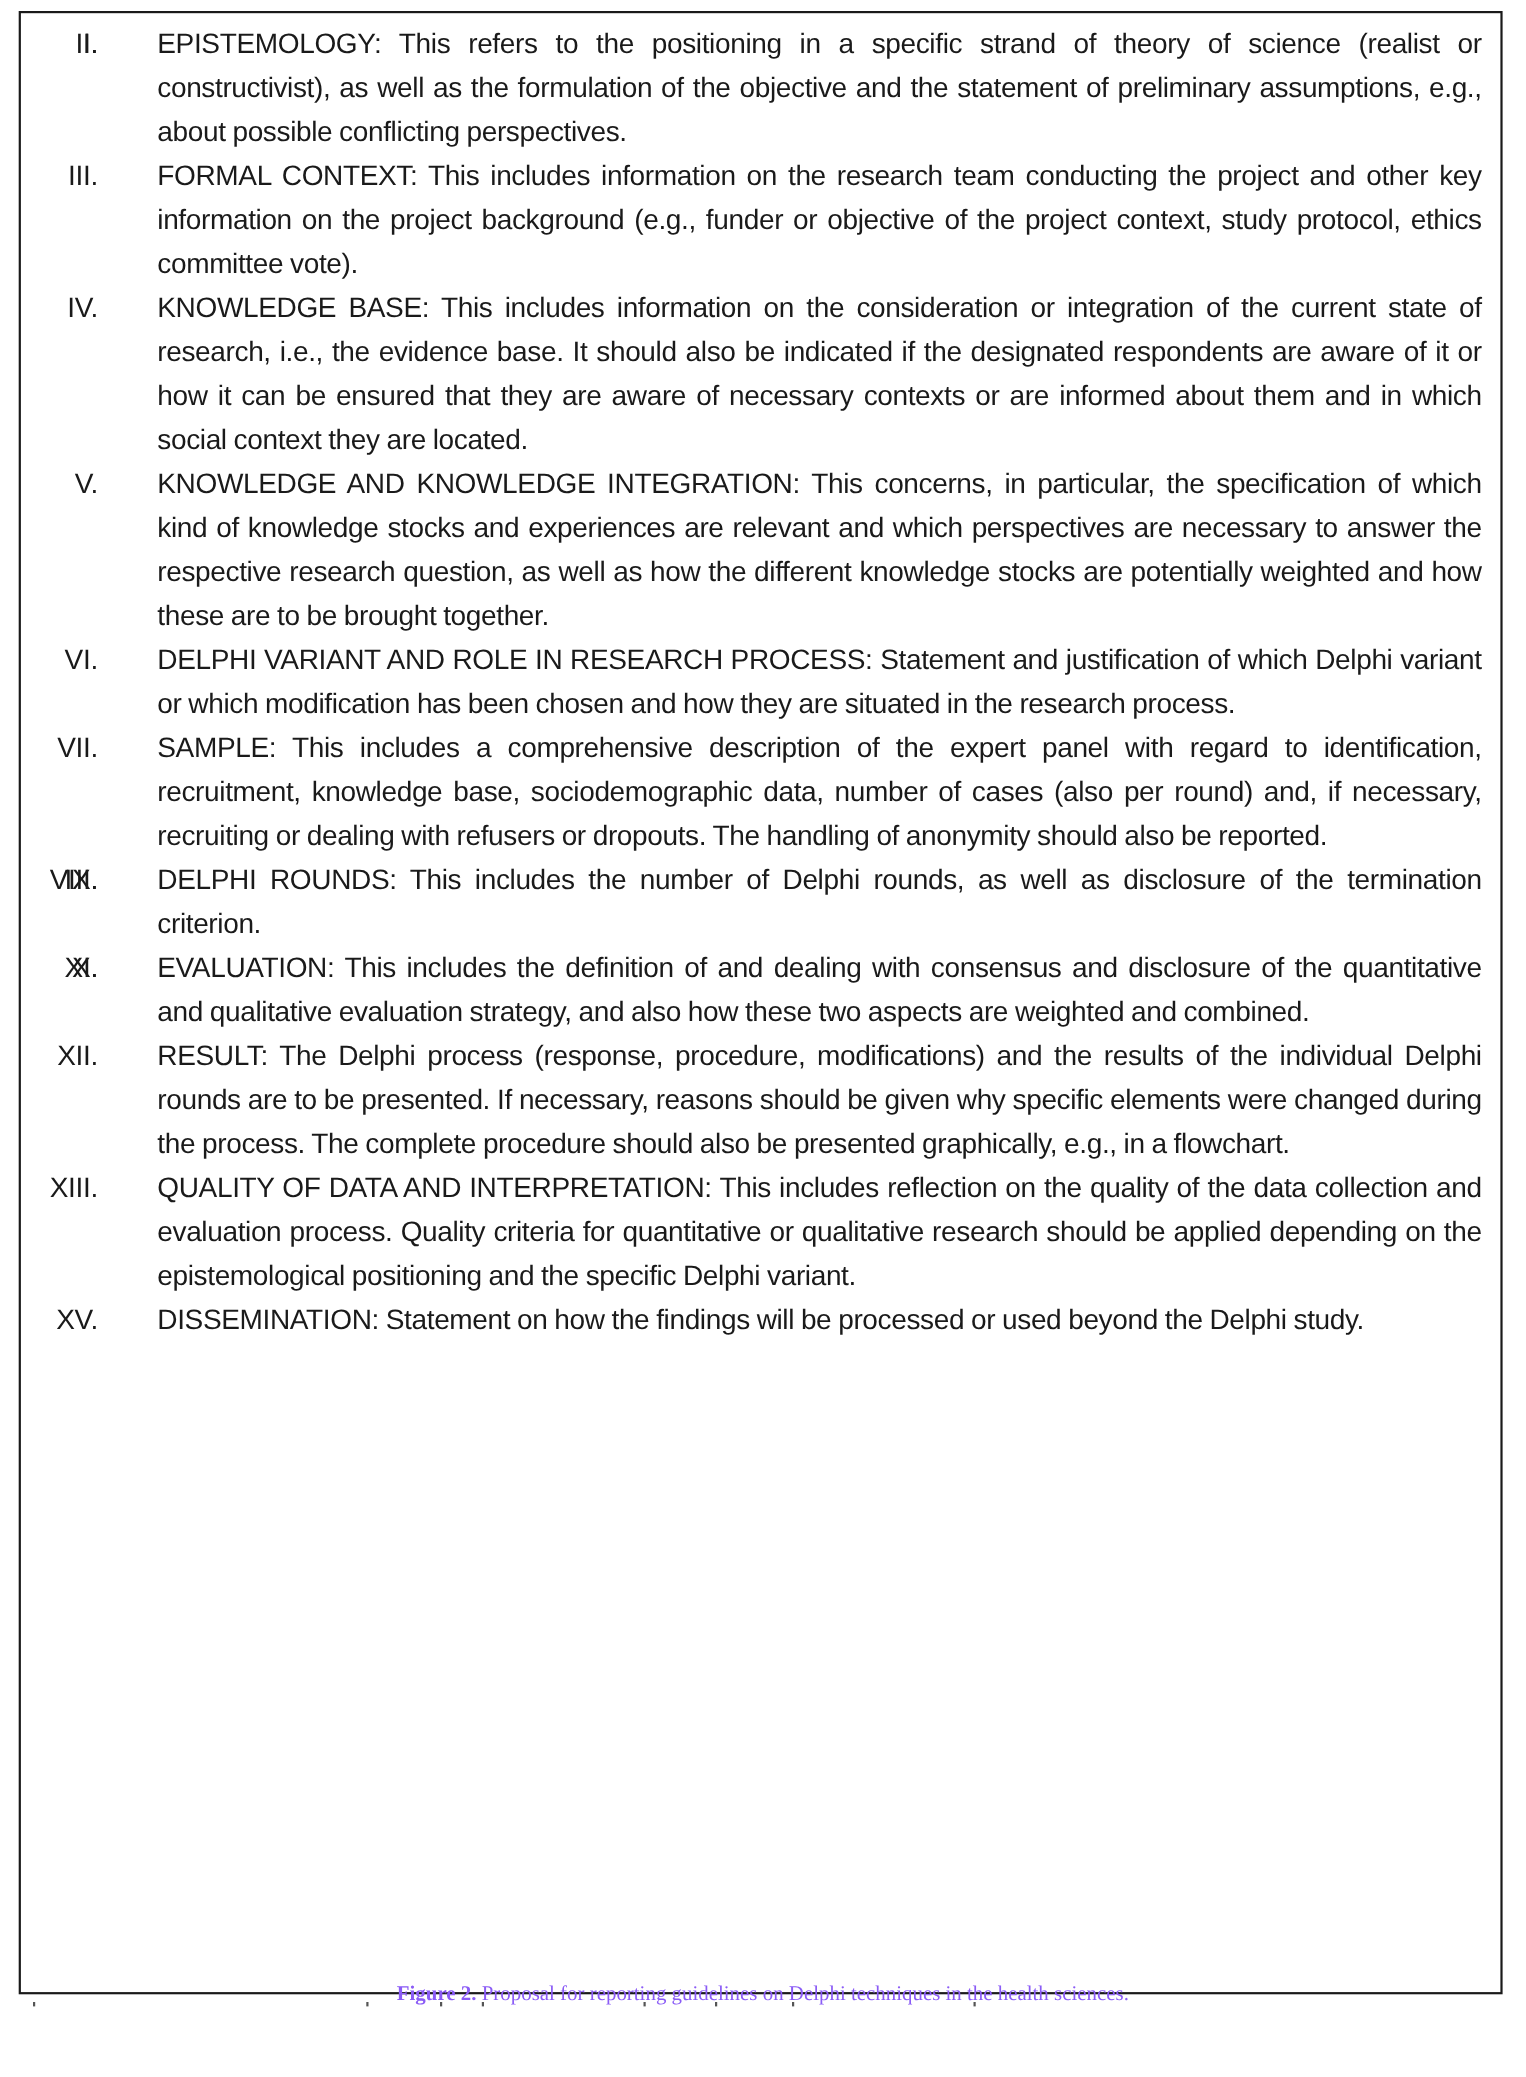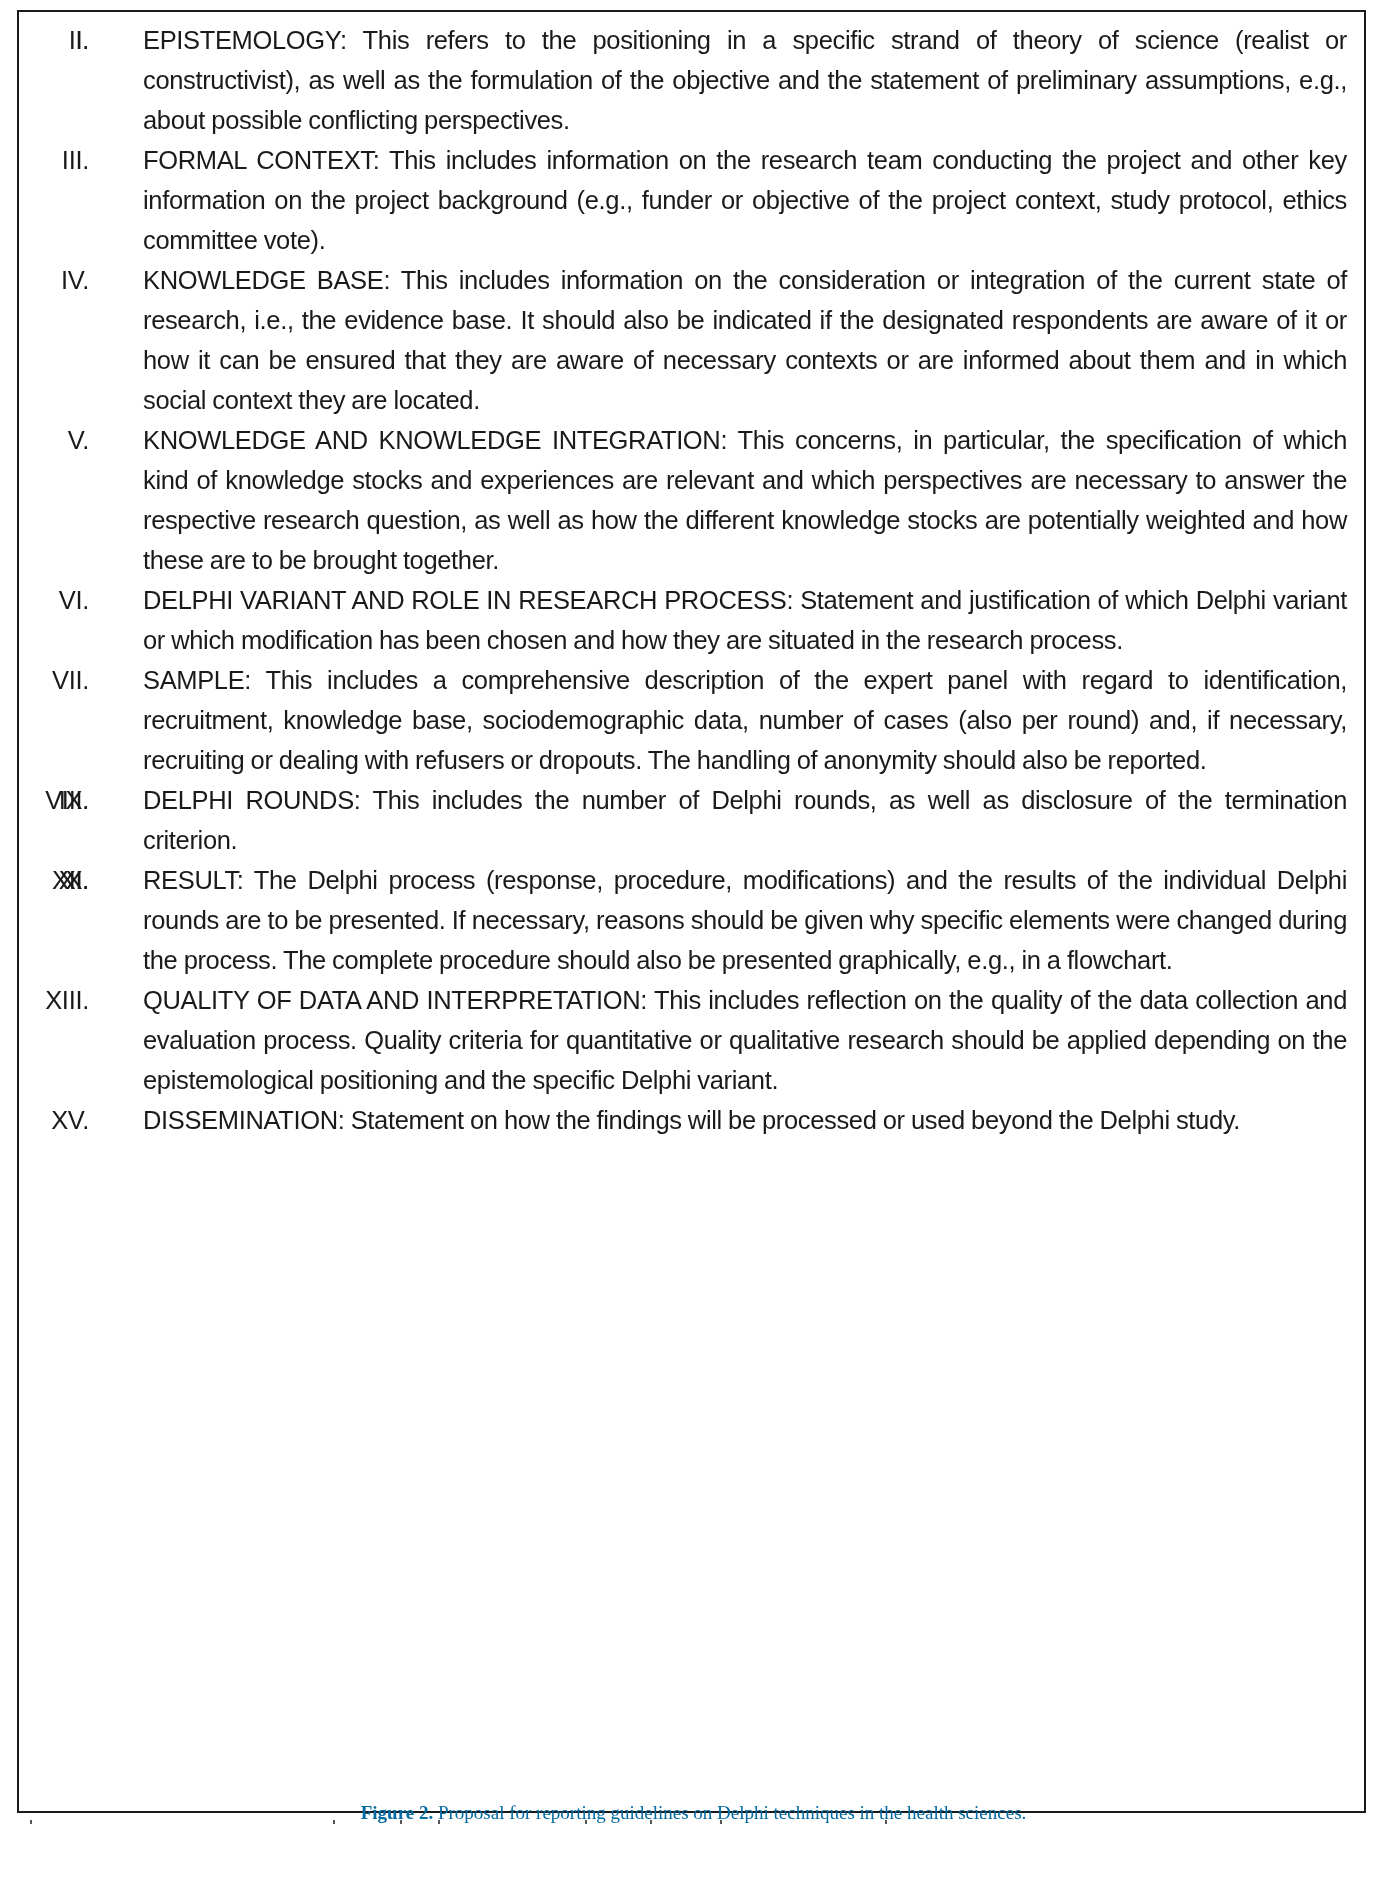--- a/index.html
+++ b/index.html
@@ -17,21 +17,21 @@
   }
   .txt {
     margin-left: 124px; width: 1204px; text-align: justify;
     font-family: "Liberation Sans", sans-serif; font-size: 25.5px; line-height: 40px;
     letter-spacing: -0.35px; word-spacing: -0.5px;
   }
   .ticks { position: absolute; top: 1820px; left: 0; width: 100%; height: 6px; }
   .tick { position: absolute; width: 2px; height: 4px; background: #555; }
   .caption {
     position: absolute; top: 1802px; left: 0; width: 100%; text-align: center;
-    font-family: "Liberation Serif", serif; font-size: 19px; color: #0369a1;
+    font-family: "Liberation Serif", serif; font-size: 19px; color: #8b5cf6;
   }
   .caption b { font-weight: bold; }
 </style>
 </head>
 <body>
 
 <div class="box">
   <div class="list" id="list">
       <div class="item">
         <div class="num">I.</div>
@@ -65,20 +65,21 @@
       </div>
       <div class="item">
         <div class="num">IX.</div>
         <div class="txt">DELPHI ROUNDS: This includes the number of Delphi rounds, as well as disclosure of the termination criterion.</div>
       </div>
       <div class="item">
         <div class="num">X.</div>
       </div>
       <div class="item">
         <div class="num">XI.</div>
+        <div class="txt">EVALUATION: This includes the definition of and dealing with consensus and disclosure of the quantitative and qualitative evaluation strategy, and also how these two aspects are weighted and combined.</div>
       </div>
       <div class="item">
         <div class="num">XII.</div>
         <div class="txt">RESULT: The Delphi process (response, procedure, modifications) and the results of the individual Delphi rounds are to be presented. If necessary, reasons should be given why specific elements were changed during the process. The complete procedure should also be presented graphically, e.g., in a flowchart.</div>
       </div>
       <div class="item">
         <div class="num">XIII.</div>
         <div class="txt">QUALITY OF DATA AND INTERPRETATION: This includes reflection on the quality of the data collection and evaluation process. Quality criteria for quantitative or qualitative research should be applied depending on the epistemological positioning and the specific Delphi variant.</div>
       </div>
       <div class="item">

